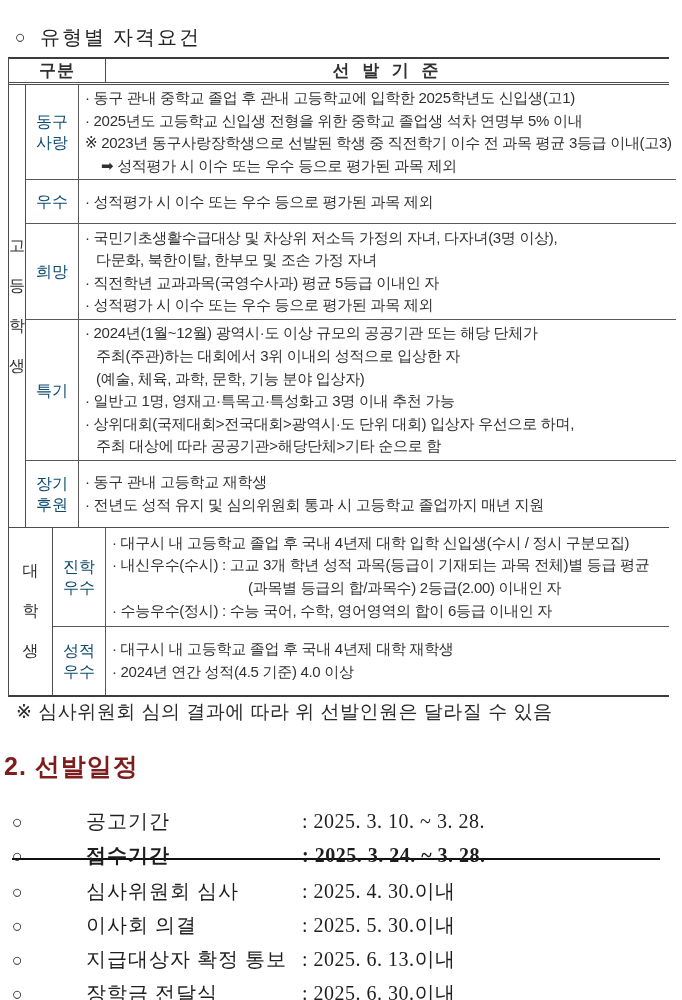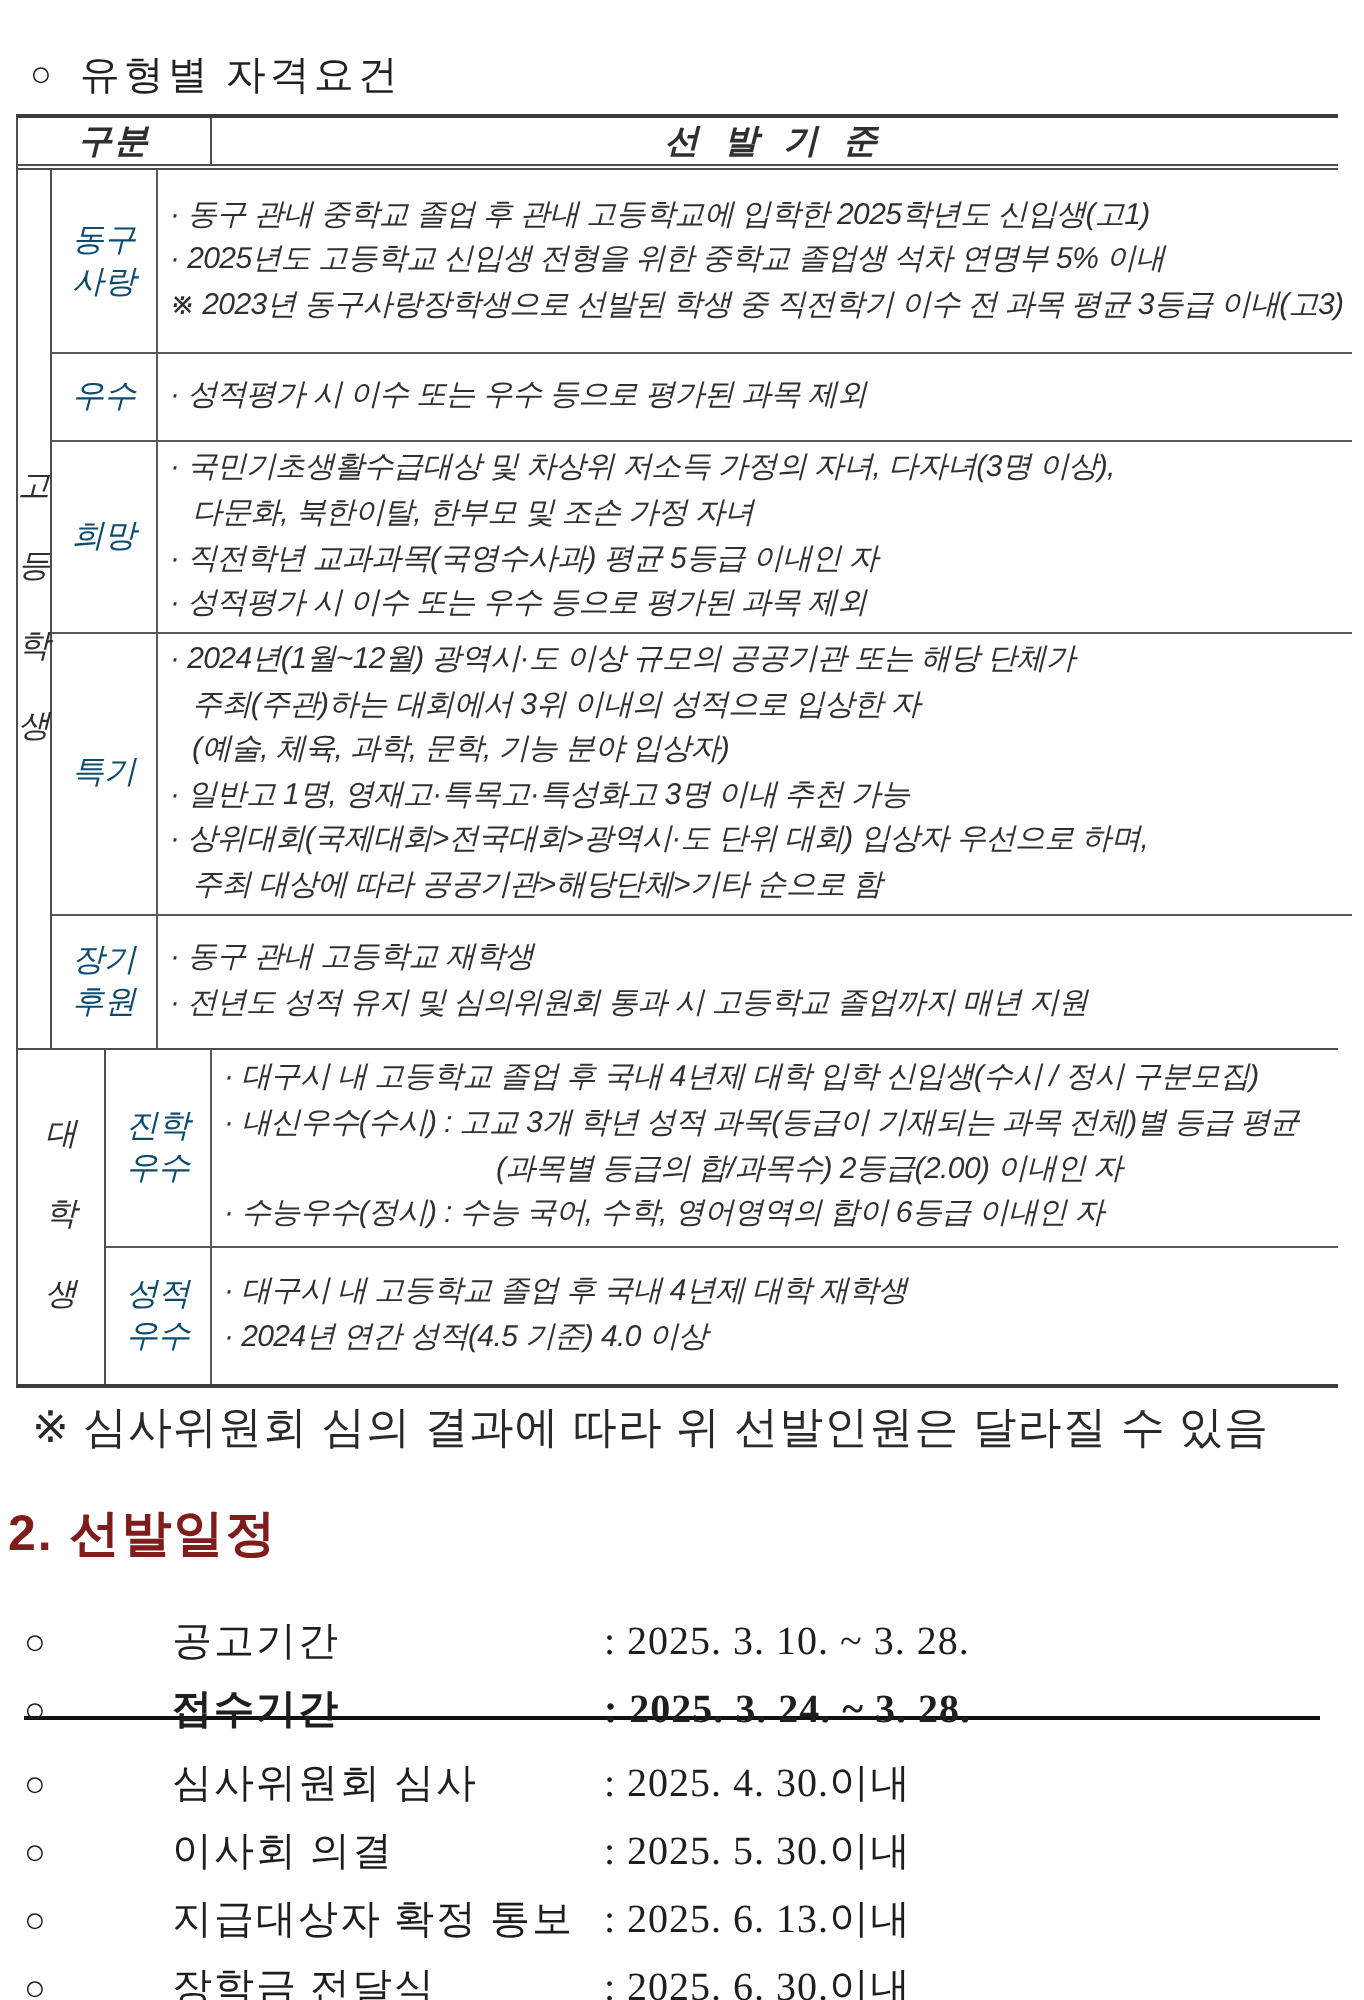--- a/index.html
+++ b/index.html
@@ -14,21 +14,21 @@
     display:flex; align-items:center; gap:12px;
   }
   .doc-title .circle { font-size:18px; }
 
   
   .tbl {
     position:absolute; left:8px; top:57px; width:661px;
     border-top:2.5px solid #3c3c3c;
     border-bottom:2.5px solid #3c3c3c;
     border-left:1px solid #4d4d4d;
-    font-size:15px; color:#303030;font-style:italic;
+    font-size:15px; color:#303030;
   }
   .tbl-header { display:flex; height:26px; border-bottom:3px double #4d4d4d; }
   .th-gubun {
     width:97px; border-right:1px solid #4d4d4d;
     display:flex; align-items:center; justify-content:center;
     font-weight:bold; font-size:17px; letter-spacing:1px;
   }
   .th-criteria {
     flex:1; display:flex; align-items:center; justify-content:center;
     font-weight:bold; font-size:17px; letter-spacing:4px;
@@ -60,21 +60,21 @@
   .r-usu { min-height:44px; }
   .r-huimang { min-height:96px; }
   .r-teukgi { min-height:137px; }
   .r-janggi { min-height:66px; }
   .r-jinhak { min-height:99px; }
   .r-seongjeok { min-height:68px; }
 
   
   .footnote {
     position:absolute; left:16px; top:699px;
-    font-size:22px; letter-spacing:0.5px; color:#2a2a2a;
+    font-size:19px; letter-spacing:0.5px; color:#2a2a2a;
   }
 
   
   .sec-heading {
     position:absolute; left:4px; top:750px;
     font-size:25px; font-weight:bold; color:#7f1d1d; letter-spacing:1px;
   }
   .sched {
     position:absolute; left:12px; top:793px; width:660px;
     font-family:"Liberation Serif","DejaVu Serif",serif;
@@ -112,20 +112,21 @@
 
       <div class="row r-dongu">
         <div class="cat">
           <span>동구</span>
           <span>사랑</span>
         </div>
         <div class="crit">
           <div class="ln">· 동구 관내 중학교 졸업 후 관내 고등학교에 입학한 2025학년도 신입생(고1)</div>
           <div class="ln">· 2025년도 고등학교 신입생 전형을 위한 중학교 졸업생 석차 연명부 5% 이내</div>
           <div class="ln">※ 2023년 동구사랑장학생으로 선발된 학생 중 직전학기 이수 전 과목 평균 3등급 이내(고3)</div>
+          <div class="ln arrow">➡ 성적평가 시 이수 또는 우수 등으로 평가된 과목 제외</div>
         </div>
       </div>
 
       <div class="row r-usu">
         <div class="cat">
           <span>우수</span>
         </div>
         <div class="crit">
           <div class="ln">· 성적평가 시 이수 또는 우수 등으로 평가된 과목 제외</div>
         </div>

